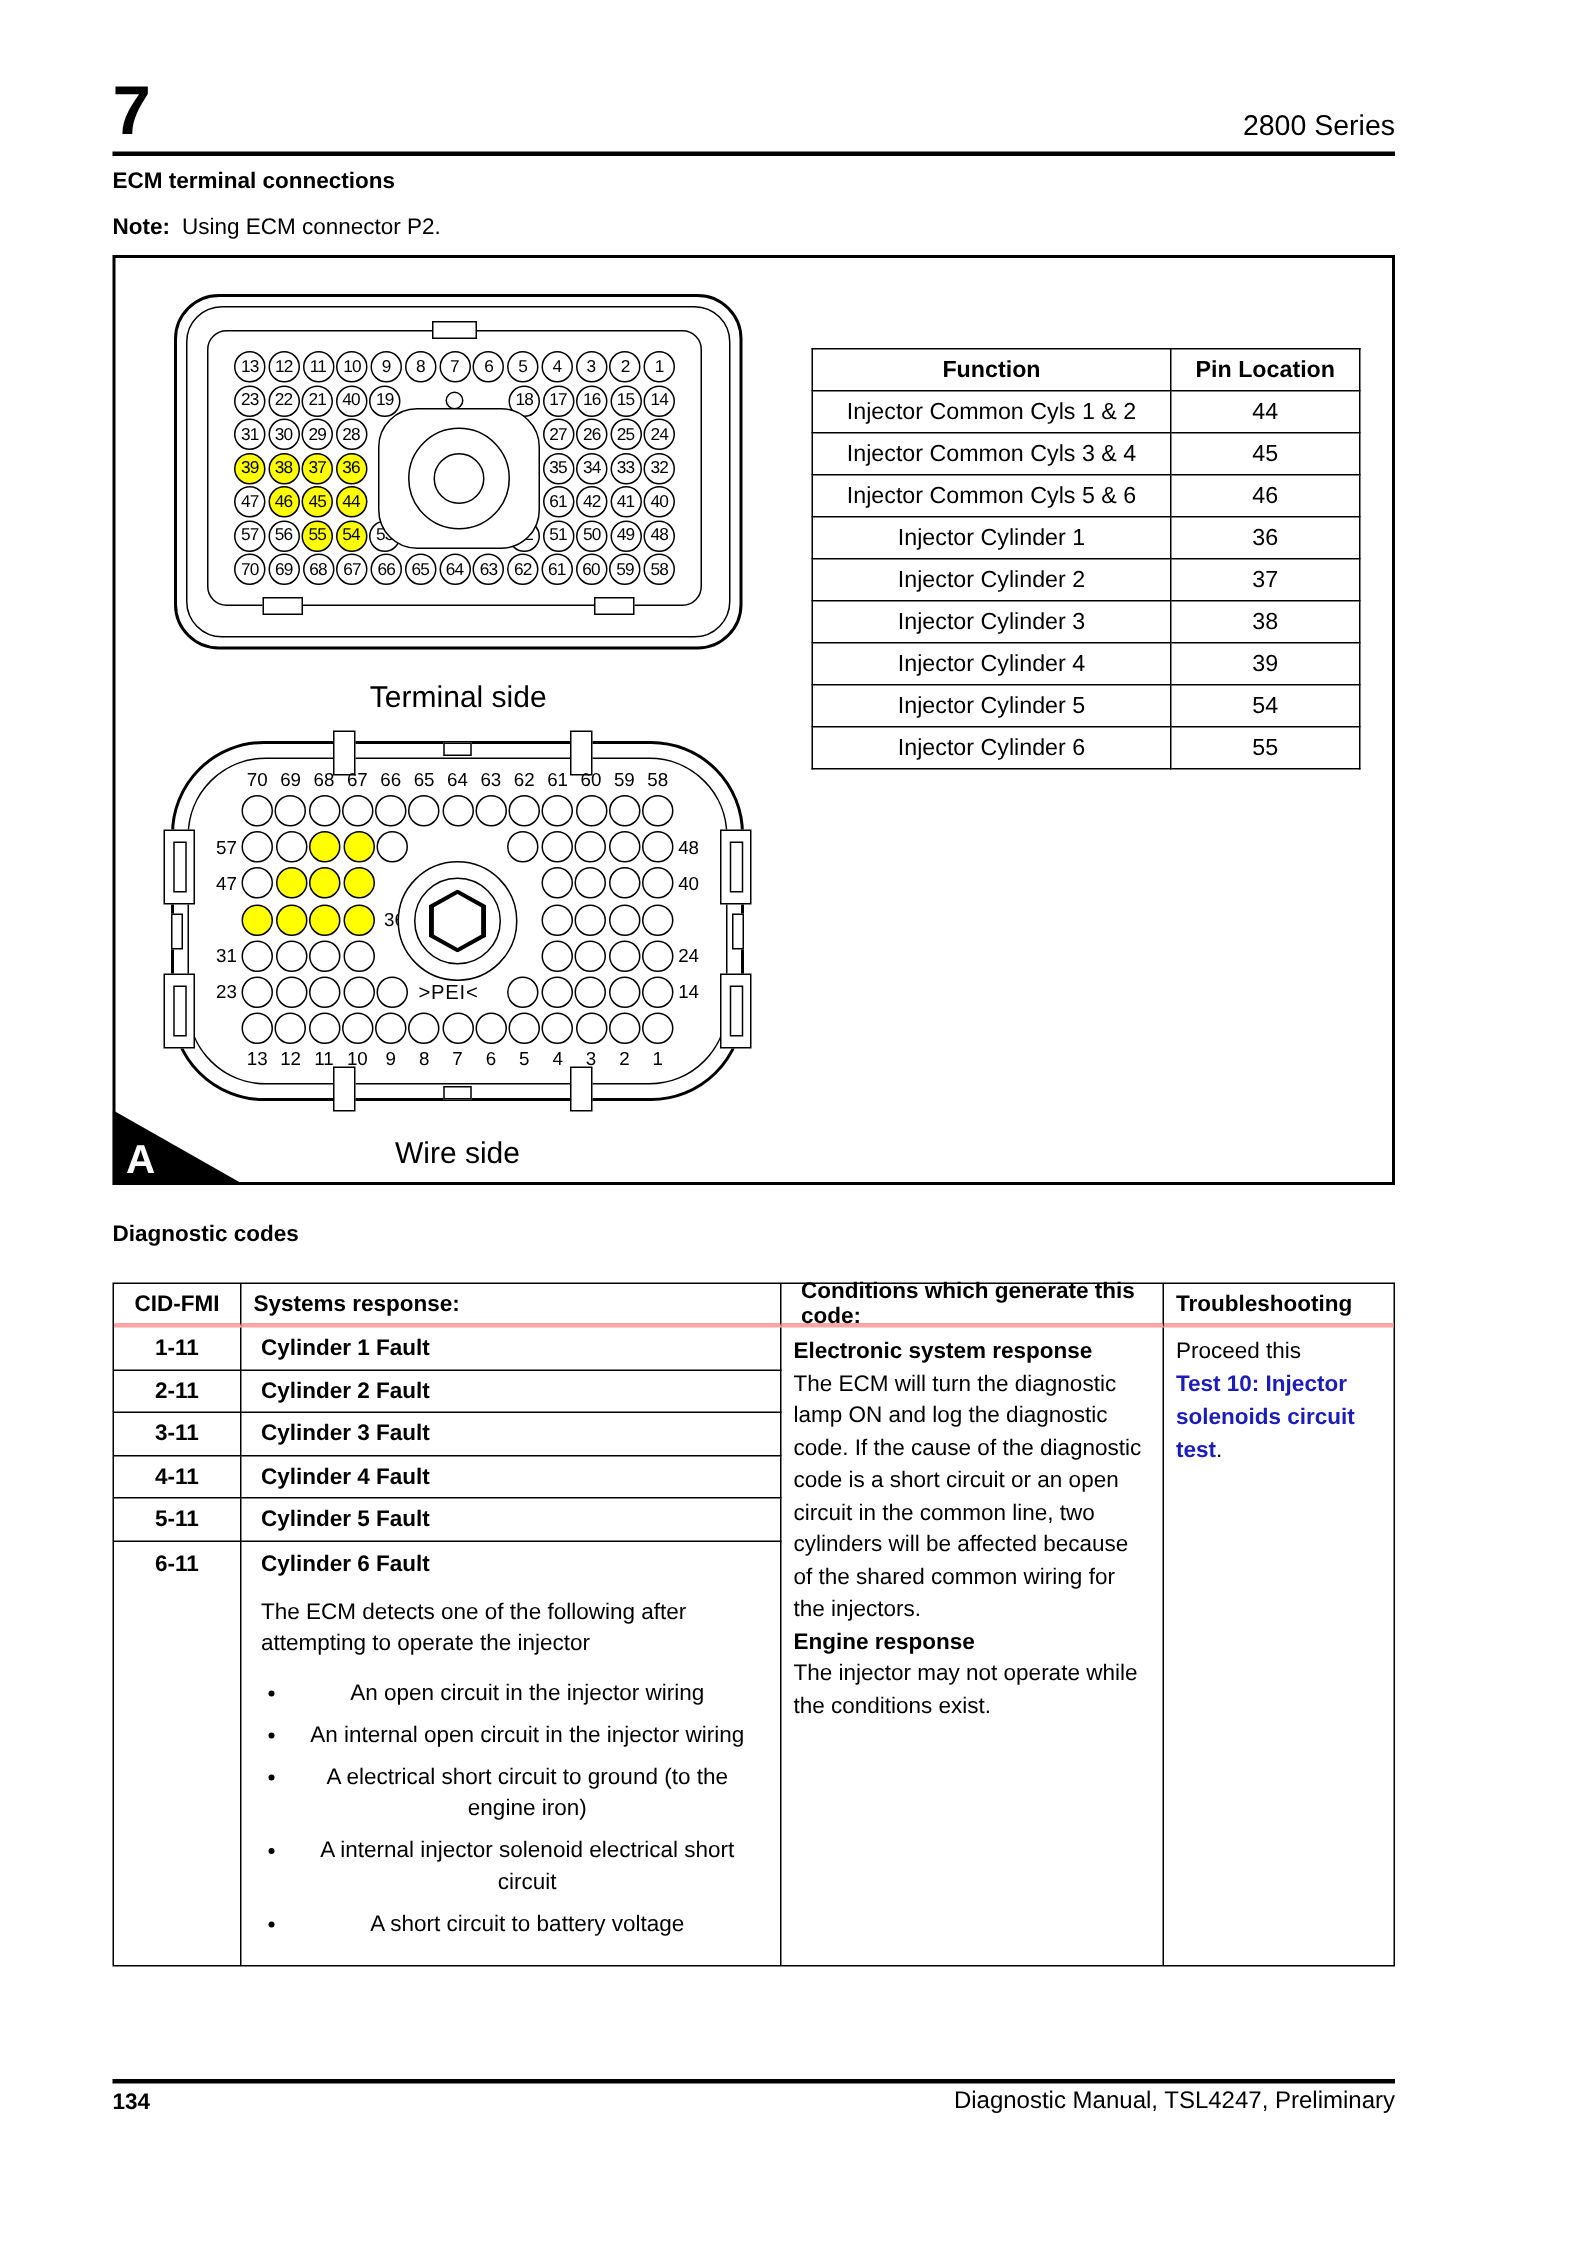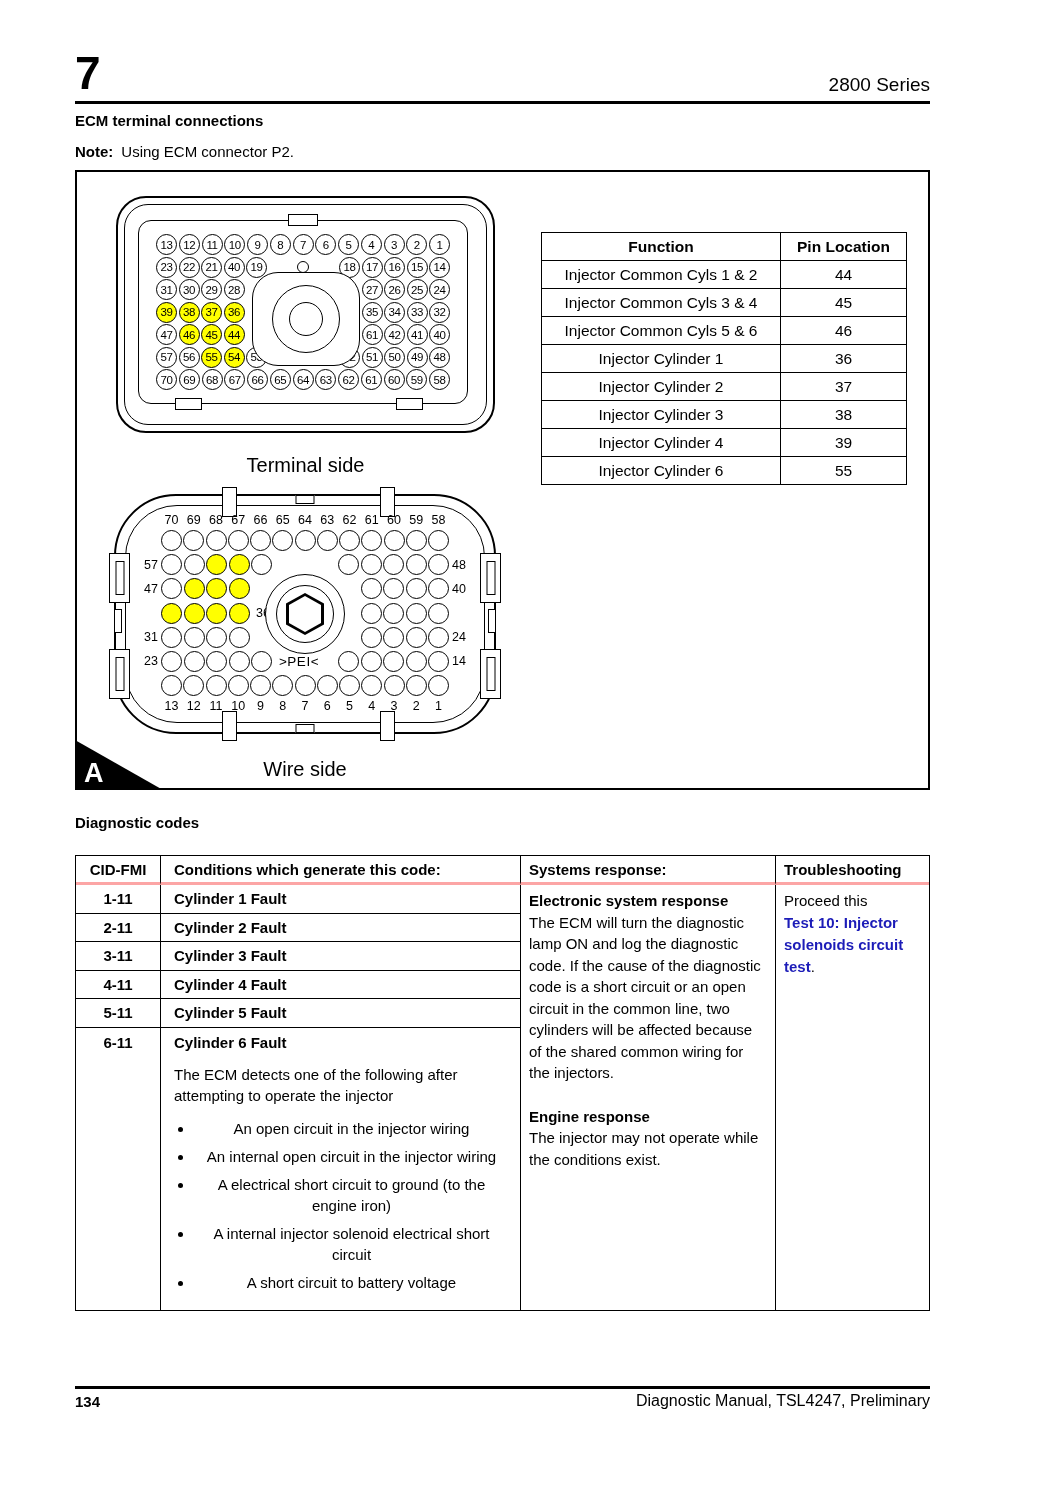--- a/index.html
+++ b/index.html
@@ -87,21 +87,21 @@
   .cid{font-weight:bold;border-right:1px solid #000;border-bottom:1px solid #000;display:flex;align-items:center;justify-content:center;}
   .cond{font-weight:bold;border-right:1px solid #000;border-bottom:1px solid #000;display:flex;align-items:center;padding:0 13px;}
   .cid.last{border-bottom:none;align-items:flex-start;padding-top:6px;}
   .cond.last{border-bottom:none;display:block;padding:6px 13px 10px 13px;min-height:246px;}
   .cond.last .intro{margin:13px 0 0 0;line-height:21px;font-weight:normal;}
   .bullets{margin:12px 0 0 0;padding-left:20px;font-weight:normal;line-height:21px;text-align:center;}
   .bullets li{margin-bottom:7px;padding-left:2px;}
   .cell-sys{grid-column:3;grid-row:2/8;border-right:1px solid #000;padding:5px 8px;line-height:21.5px;}
   .cell-tr{grid-column:4;grid-row:2/8;padding:5px 8px;line-height:22px;}
   .b{font-weight:bold;}
-  .mt{margin-top:22px;}
+  .mt{}
   .xlink{font-weight:bold;text-decoration:none;cursor:pointer;}
 
   
   .footer-rule{position:absolute;left:75px;top:1386px;width:855px;height:3px;background:#000;}
   .footer-page{position:absolute;left:75px;top:1393px;font-size:15px;font-weight:bold;}
   .footer-text{position:absolute;right:128px;top:1392px;font-size:16px;}
 </style>
 </head>
 <body>
 
@@ -270,20 +270,24 @@
             <td>Injector Cylinder 2</td>
             <td>37</td>
           </tr>
           <tr>
             <td>Injector Cylinder 3</td>
             <td>38</td>
           </tr>
           <tr>
             <td>Injector Cylinder 4</td>
             <td>39</td>
+          </tr>
+          <tr>
+            <td>Injector Cylinder 5</td>
+            <td>54</td>
           </tr>
           <tr>
             <td>Injector Cylinder 6</td>
             <td>55</td>
           </tr>
         </tbody>
     </table>
 
     <div class="w-conn">
       <div class="w-outline"></div>
@@ -484,22 +488,22 @@
 
     <div class="a-marker">
         <span>A</span>
       </div>
   </div>
 
   <div class="diag-heading">Diagnostic codes</div>
 
   <div class="diag-table">
     <div class="dh dh-cid">CID-FMI</div>
+    <div class="dh dh-sys">Systems response:</div>
     <div class="dh dh-cond">Conditions which generate this code:</div>
-    <div class="dh dh-sys">Systems response:</div>
     <div class="dh dh-tr">Troubleshooting</div>
 
     <div class="cell-sys">
       <div class="b">Electronic system response</div>
       <div>The ECM will turn the diagnostic lamp ON and log the diagnostic code. If the cause of the diagnostic code is a short circuit or an open circuit in the common line, two cylinders will be affected because of the shared common wiring for the injectors.</div>
       <div class="b mt">Engine response</div>
       <div>The injector may not operate while the conditions exist.</div>
     </div>
     <div class="cell-tr">
       <div>Proceed this</div>

